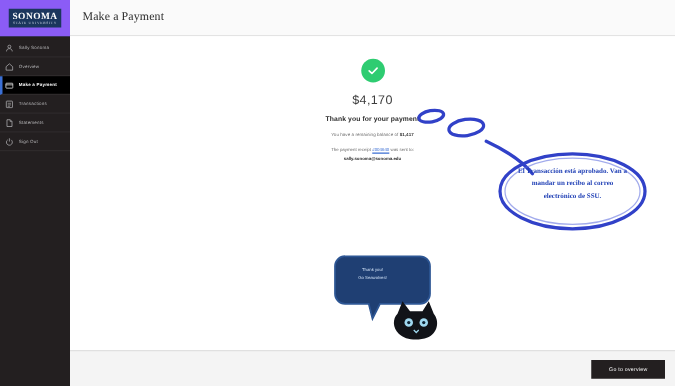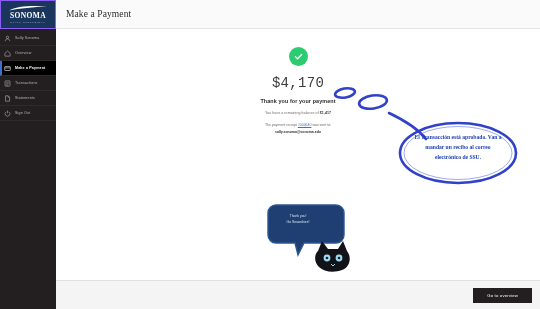--- a/index.html
+++ b/index.html
@@ -22,21 +22,21 @@
     background: #231f20;
     flex: 0 0 56px;
     display: flex;
     flex-direction: column;
     position: relative;
     z-index: 5;
   }
   .logo-wrap {
     width: 56px; height: 29px;
     background: #1b365d;
-    border: 1px solid #8b5cf6;
+    border: 7px solid #8b5cf6;
     display: flex; align-items: center; justify-content: center;
     padding: 2px;
   }
   .logo-inner {
     width: 100%; height: 100%;
     background: #1b365d;
     display: flex; flex-direction: column;
     align-items: center; justify-content: center;
     line-height: 1;
     position: relative;
@@ -127,23 +127,23 @@
   .check-circle {
     width: 19px; height: 19px;
     border-radius: 50%;
     background: #2ecc71;
     display: flex; align-items: center; justify-content: center;
     margin-bottom: 9px;
   }
   .check-circle svg { width: 11px; height: 11px; display: block; }
 
   .amount {
-    font-size: 14px;
+    font-size: 10px;
     color: #3d3d3d;
-    font-family: Liberation Mono, monospace;
+    font-family: Liberation Sans, sans-serif;
     font-weight: 300;
     letter-spacing: 0.3px;
     margin-bottom: 7px;
   }
   .thankyou {
     font-size: 5.4px;
     font-weight: bold;
     color: #2b2b2b;
     letter-spacing: 0.1px;
     margin-bottom: 7px;

